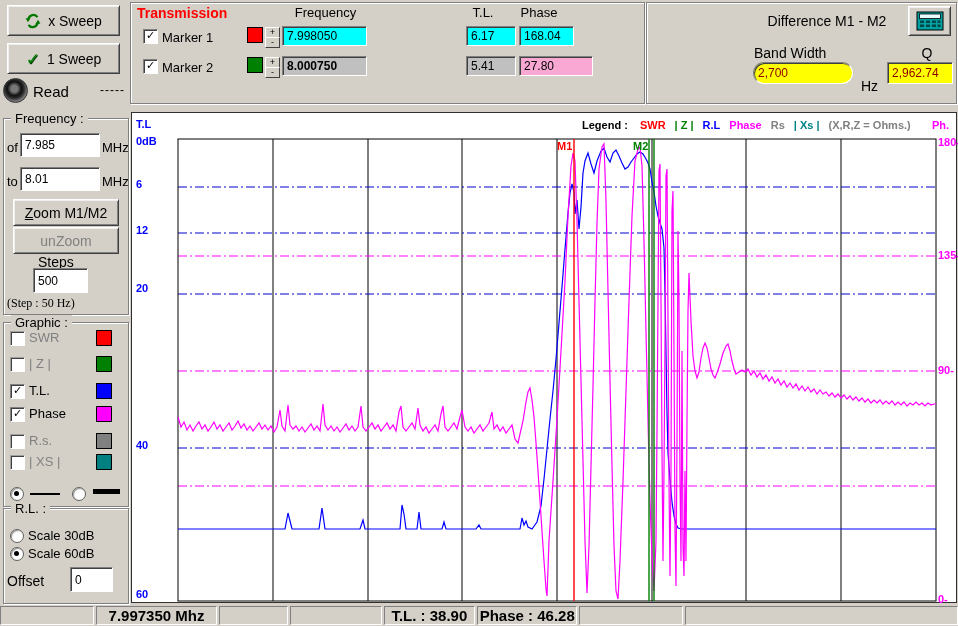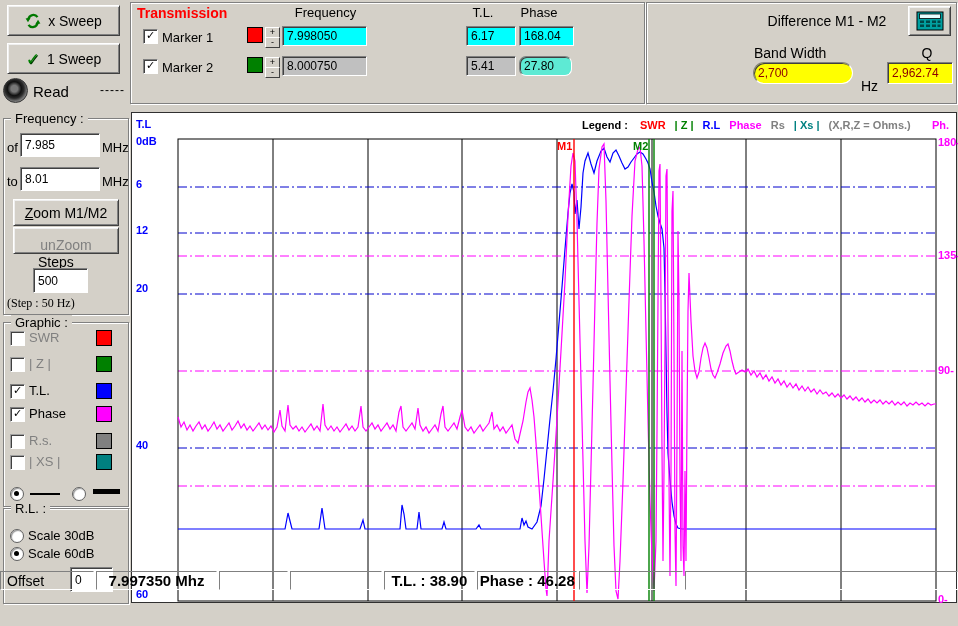--- a/index.html
+++ b/index.html
@@ -1,21 +1,21 @@
 <!DOCTYPE html>
 <html><head>
 <meta charset="utf-8">
 <style>
   html,body{margin:0;padding:0;}
   .screen{position:relative;width:958px;height:626px;background:#d4d0c8;overflow:hidden;
           font-family:"Liberation Sans",sans-serif;font-size:13px;color:#000;}
   .btn{position:absolute;background:#d4d0c8;border:1px solid;border-color:#ffffff #404040 #404040 #ffffff;
        box-shadow:inset 1px 1px 0 #efefef,inset -1px -1px 0 #808080;
        display:flex;align-items:center;justify-content:center;gap:7px;font-size:14px;cursor:default;}
-  .btn.disabled{color:#808080;align-items:flex-end;}
+  .btn.disabled{color:#808080;}
   .field{position:absolute;border:1px solid;border-color:#808080 #ffffff #ffffff #808080;
          box-shadow:inset 1px 1px 0 #404040;background:#fff;font-size:12px;
          display:flex;align-items:center;padding-left:4px;box-sizing:border-box;}
   .groupbox{position:absolute;border:1px solid #808080;box-shadow:inset 1px 1px 0 #ffffff,1px 1px 0 #ffffff;}
   .gtitle{position:absolute;background:#d4d0c8;padding:0 4px;font-size:13px;}
   .cb{position:absolute;width:13px;height:13px;background:#fff;border:1px solid;border-color:#808080 #fff #fff #808080;
       box-shadow:inset 1px 1px 0 #404040;font:bold 11px/12px "DejaVu Sans",sans-serif;text-align:center;color:#000;}
   .radio{position:absolute;width:12px;height:12px;border-radius:50%;background:#fff;border:1px solid #606060;
          box-shadow:inset 1px 1px 1px #9a9a9a;}
   .radio.on::after{content:"";position:absolute;left:3px;top:3px;width:5px;height:5px;border-radius:50%;background:#000;}
@@ -26,21 +26,21 @@
   .hdr{position:absolute;text-align:center;font-size:13px;}
   .label{position:absolute;white-space:nowrap;}
   .gray{color:#808080;}
   .yellowfield{background:#ffff00;color:#8b0000;}
   .chart-panel{position:absolute;left:131px;top:112px;width:826px;height:491px;background:#ffffff;
                border:1px solid #303030;box-sizing:border-box;}
   .legend-row{position:absolute;left:450px;top:6px;white-space:nowrap;font:bold 11px "Liberation Sans",sans-serif;}
   .legend-row span{margin-right:9px;}
   .ticklabel{position:absolute;font:bold 11px "Liberation Sans",sans-serif;white-space:nowrap;}
   .mlabel{position:absolute;font:bold 11px "Liberation Sans",sans-serif;}
-  .statusbar{position:absolute;left:0;top:569px;width:958px;height:22px;display:flex;gap:2px;padding-top:2px;box-sizing:border-box;}
+  .statusbar{position:absolute;left:0;top:604px;width:958px;height:22px;display:flex;gap:2px;padding-top:2px;box-sizing:border-box;}
   .scell{border:1px solid;border-color:#808080 #fff #fff #808080;display:flex;align-items:center;justify-content:center;
          font-weight:bold;font-size:15px;box-sizing:border-box;height:19px;}
   .knob{position:absolute;width:23px;height:23px;border-radius:50%;border:1px solid #333;
         background:radial-gradient(circle at 45% 42%,#777 0 18%,#111 38%,#2a2a2a 52%,#6a6a6a 66%,#999 78%,#4a4a4a 100%);}
   .checkmark{font:bold 17px "DejaVu Sans",sans-serif;color:#008000;text-shadow:1px 1px 0 #004000;}
   .graphic-row-label{font-size:13px;}
   .lineSampleThin{position:absolute;background:#000;}
   .lineSampleThick{position:absolute;background:#000;}
   .serifnote{font-family:"Liberation Serif",serif;font-size:12px;}
 </style>
@@ -83,23 +83,23 @@
   <div class="field" style="left: 466px; top: 26px; width: 50px; height: 20px; background: rgb(0, 255, 255);">6.17</div>
   <div class="field" style="left: 519px; top: 26px; width: 55px; height: 20px; background: rgb(0, 255, 255);">168.04</div>
 
   <span class="cb" style="left:143px;top:59px;">✓</span>
   <div class="label" style="left:162px;top:60px;">Marker 2</div>
   <span class="swatch" style="left: 247px; top: 57px; background: rgb(0, 128, 0);"></span>
   <div class="spin" style="left:265px;top:57px;">
     <span style="top:0;">+</span>
     <span style="top:10px;">-</span>
   </div>
-  <div class="field" style="left: 282px; top: 56px; width: 85px; height: 20px; background: rgb(192, 192, 192);">8.000750</div>
+  <div class="field" style="left: 282px; top: 56px; width: 85px; height: 20px; background: rgb(192, 192, 192); font-weight: bold;">8.000750</div>
   <div class="field" style="left: 466px; top: 56px; width: 50px; height: 20px; background: rgb(192, 192, 192);">5.41</div>
-  <div class="field" style="left: 519px; top: 56px; width: 53px; height: 20px; background: #5eead4; border-radius: 7px;">27.80</div>
+  <div class="field" style="left: 519px; top: 56px; width: 74px; height: 20px; background: #f9a8d4;">27.80</div>
 
   <div class="groupbox" style="left:646px;top:2px;width:309px;height:100px;"></div>
   <div class="hdr" style="left:712px;top:13px;width:230px;text-align:center;font-size:14px;">Difference M1 - M2</div>
   <div class="btn" style="left:908px;top:6px;width:41px;height:28px;">
     <svg width="28" height="20" viewBox="0 0 28 20">
       <rect x="1" y="1" width="26" height="18" fill="#00a0a0" stroke="#000"></rect>
       <rect x="3.5" y="3" width="21" height="4.5" fill="#e8ffff" stroke="#000" stroke-width="0.8"></rect>
       <g fill="#004848">
         <rect x="4" y="9.5" width="4" height="2.5"></rect>
           <rect x="10" y="9.5" width="4" height="2.5"></rect>

